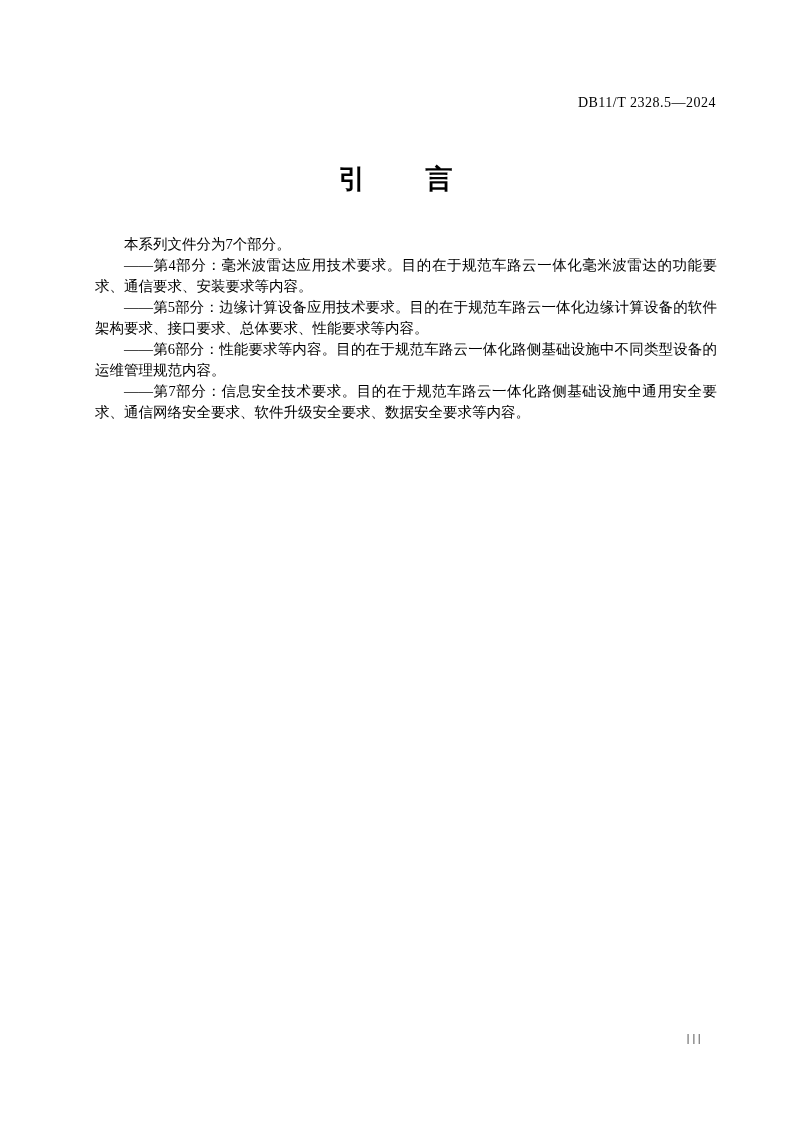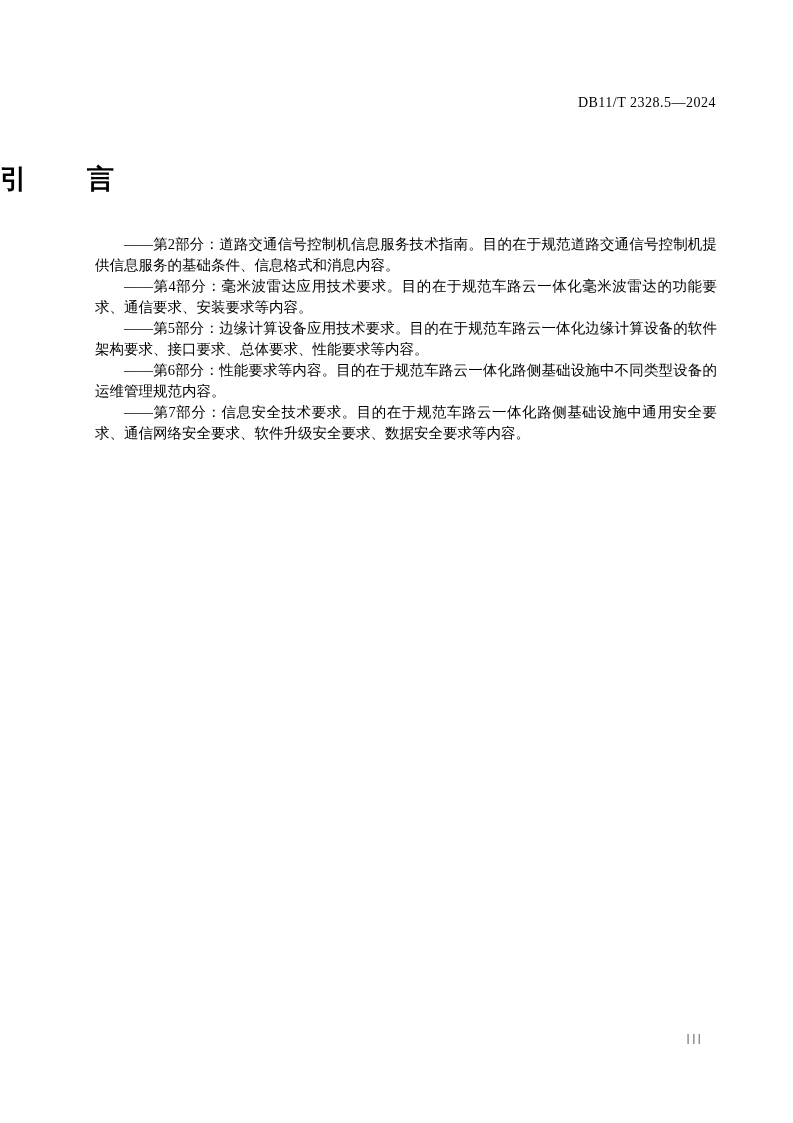--- a/index.html
+++ b/index.html
@@ -20,20 +20,21 @@
     right: 77px;
     font-size: 14px;
     letter-spacing: 0.5px;
     white-space: nowrap;
   }
   .doc-title {
     position: absolute;
     top: 161px;
     left: 0;
     width: 100%;
+    text-align: center;
     font-size: 27px;
     font-weight: bold;
     font-family: "Liberation Sans", "DejaVu Sans", sans-serif;
     letter-spacing: 2px;
   }
   .content {
     position: absolute;
     top: 234px;
     left: 95px;
     width: 622px;
@@ -57,21 +58,21 @@
 </head>
 <body>
 
 <div class="page">
 
   <div class="doc-number">DB11/T 2328.5—2024</div>
 
   <div class="doc-title">引　　言</div>
 
   <div class="content">
-    <p>——第2部分：道路交通信号控制机信息服务技术指南。目的在于规范道路交通信号控制机提供信息服务的基础条件、信息格式和消息内容。</p>
+    <p>本系列文件分为7个部分。</p>
     <p>——第4部分：毫米波雷达应用技术要求。目的在于规范车路云一体化毫米波雷达的功能要求、通信要求、安装要求等内容。</p>
     <p>——第5部分：边缘计算设备应用技术要求。目的在于规范车路云一体化边缘计算设备的软件架构要求、接口要求、总体要求、性能要求等内容。</p>
     <p>——第6部分：性能要求等内容。目的在于规范车路云一体化路侧基础设施中不同类型设备的运维管理规范内容。</p>
     <p>——第7部分：信息安全技术要求。目的在于规范车路云一体化路侧基础设施中通用安全要求、通信网络安全要求、软件升级安全要求、数据安全要求等内容。</p>
   </div>
 
   <div class="page-number">III</div>
 
 </div>
 

